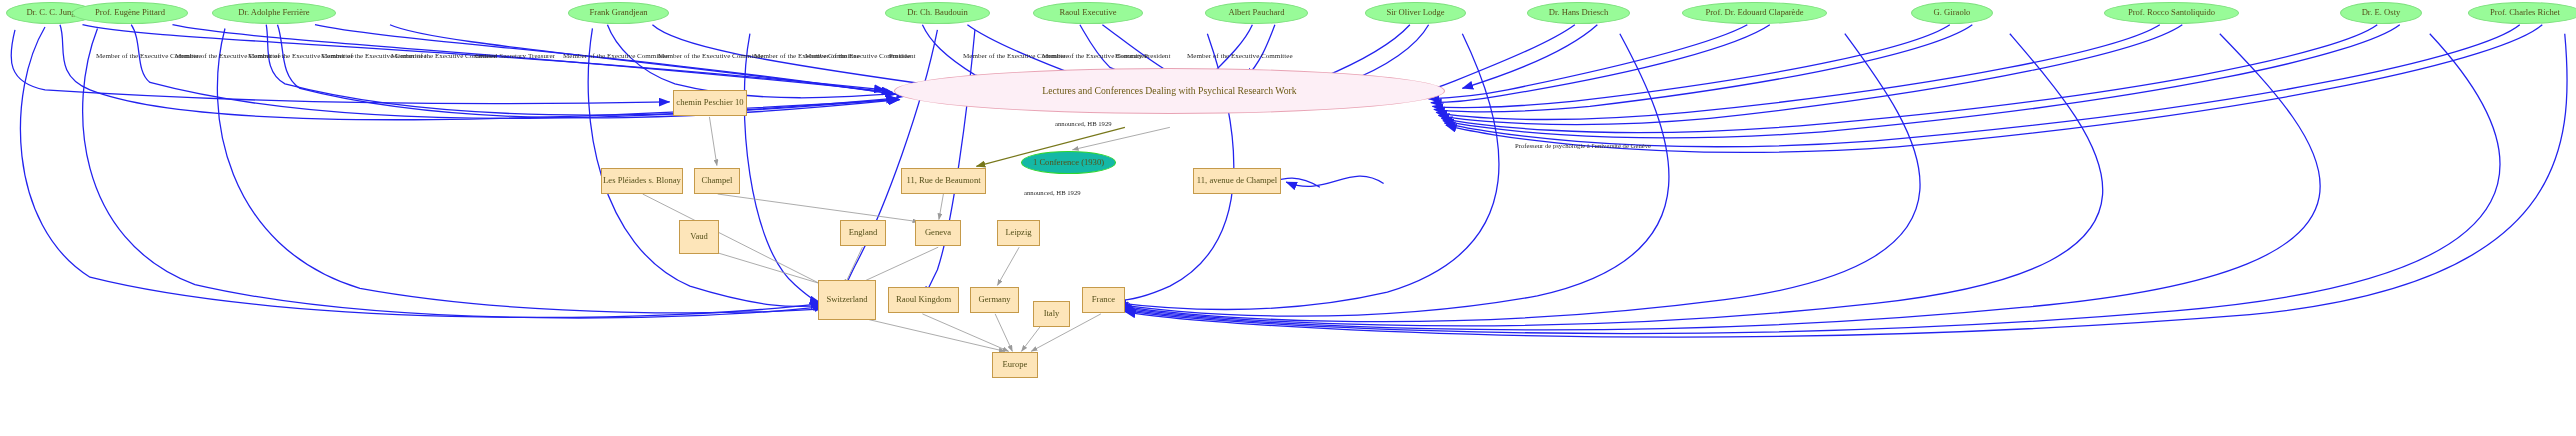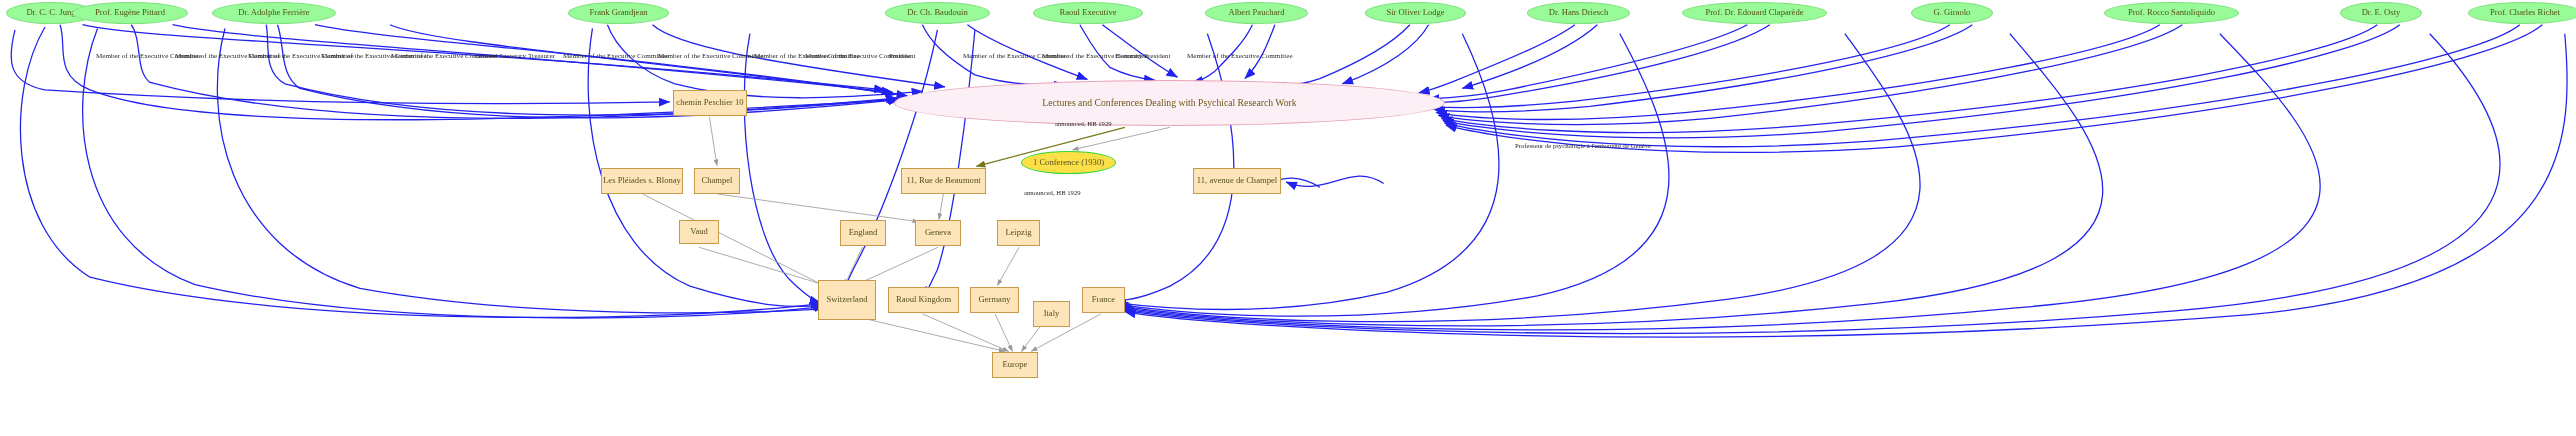--- a/index.html
+++ b/index.html
@@ -2,21 +2,21 @@
 <html style="font-size:12px"><head>
 <meta charset="utf-8">
 <style>
   html,body{margin:0;padding:0;background:#ffffff;}
   body{font-family:"Liberation Serif", serif;}
   #stage{position:relative;width:2576px;height:436px;overflow:hidden;background:#fff;}
   #edges{position:absolute;left:0;top:0;width:2576px;height:436px;}
   .node{position:absolute;box-sizing:border-box;display:flex;align-items:center;justify-content:center;text-align:center;color:#55501a;}
   .ellipse-person{background:#98fb98;border:0.7px solid #7fe07f;border-radius:50%;font-size:8.6px;line-height:1.15;}
   .ellipse-center{background:#fdeff6;border:0.7px solid #e8a3b4;border-radius:50%;font-size:9.7px;line-height:1.45;color:#6b5a14;}
-  .ellipse-conf{background:#fde047;border:1px solid #2fd62f;border-radius:50%;font-size:8.6px;}
+  .ellipse-conf{background:#14b8a6;border:1px solid #2fd62f;border-radius:50%;font-size:8.6px;}
   .box{background:#fde5b9;border:0.7px solid #c59a4a;font-size:8.6px;line-height:1.15;}
   .edge-label{position:absolute;font-size:7.1px;color:#2b2b2b;white-space:nowrap;font-family:"Liberation Serif", serif;}
   .edge-label.small{font-size:6.7px;}
 </style>
 </head>
 <body>
 
 <div id="stage">
 
   <svg id="edges" viewBox="0 0 3435 582" preserveAspectRatio="none">
@@ -141,21 +141,21 @@
   <div class="node ellipse-person" style="left:2104px;top:1.5px;width:135px;height:22.5px;">
     <span>Prof. Rocco Santoliquido</span>
   </div>
   <div class="node ellipse-person" style="left:2340px;top:1.5px;width:82px;height:22.5px;">
     <span>Dr. E. Osty</span>
   </div>
   <div class="node ellipse-person" style="left:2468px;top:1.5px;width:114px;height:22.5px;">
     <span>Prof. Charles Richet</span>
   </div>
 
-  <div class="node ellipse-center" style="left:894px;top:80px;width:551px;height:46px;flex-direction:column;gap:10px;">
+  <div class="node ellipse-center" style="left:894px;top:68px;width:551px;height:46px;flex-direction:column;gap:10px;">
     <div>Lectures and Conferences Dealing with Psychical Research Work</div>
   </div>
 
   <div class="node ellipse-conf" style="left:1021px;top:151px;width:95px;height:22.5px;">
     <span>1 Conference (1930)</span>
   </div>
 
   <div class="node box" style="left:673px;top:90px;width:74px;height:26px;">
     <span>chemin Peschier 10</span>
   </div>
@@ -164,21 +164,21 @@
   </div>
   <div class="node box" style="left:694px;top:168px;width:46px;height:26px;">
     <span>Champel</span>
   </div>
   <div class="node box" style="left:901px;top:168px;width:85px;height:26px;">
     <span>11, Rue de Beaumont</span>
   </div>
   <div class="node box" style="left:1193px;top:168px;width:88px;height:26px;">
     <span>11, avenue de Champel</span>
   </div>
-  <div class="node box" style="left:679px;top:220px;width:40px;height:24px;">
+  <div class="node box" style="left:679px;top:220px;width:40px;height:34px;">
     <span>Vaud</span>
   </div>
   <div class="node box" style="left:840px;top:220px;width:46px;height:26px;">
     <span>England</span>
   </div>
   <div class="node box" style="left:915px;top:220px;width:46px;height:26px;">
     <span>Geneva</span>
   </div>
   <div class="node box" style="left:997px;top:220px;width:43px;height:26px;">
     <span>Leipzig</span>

